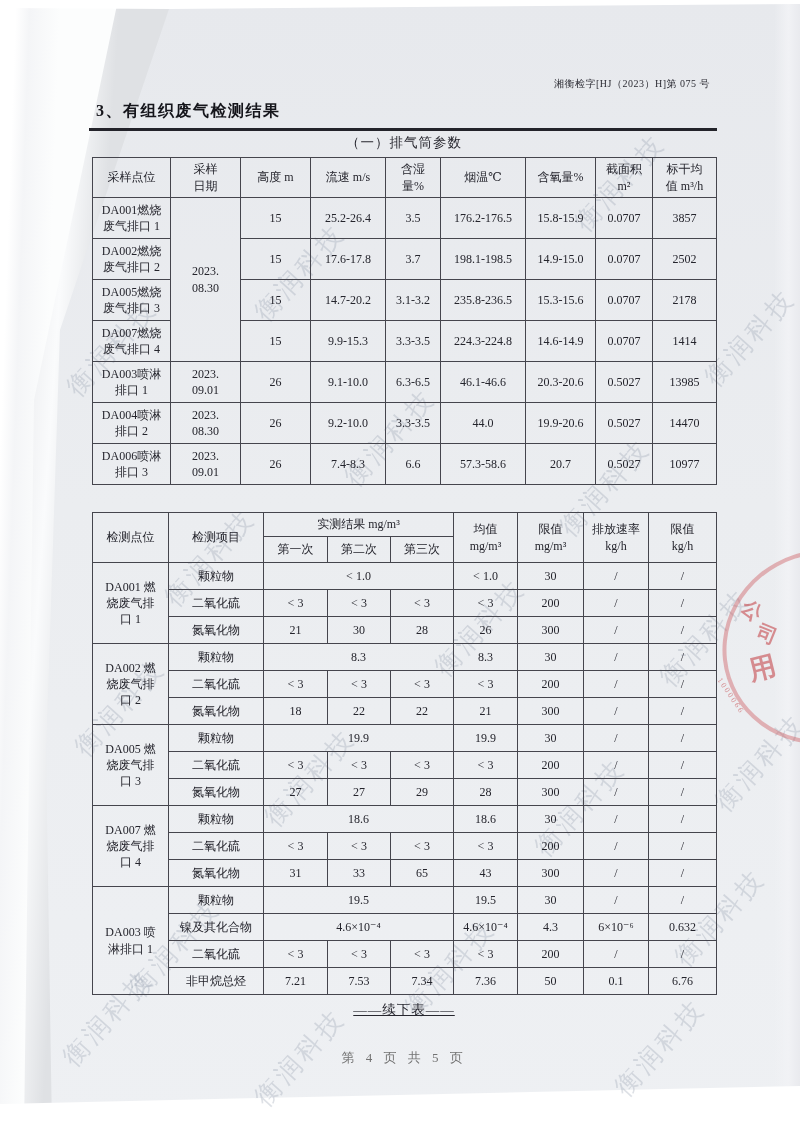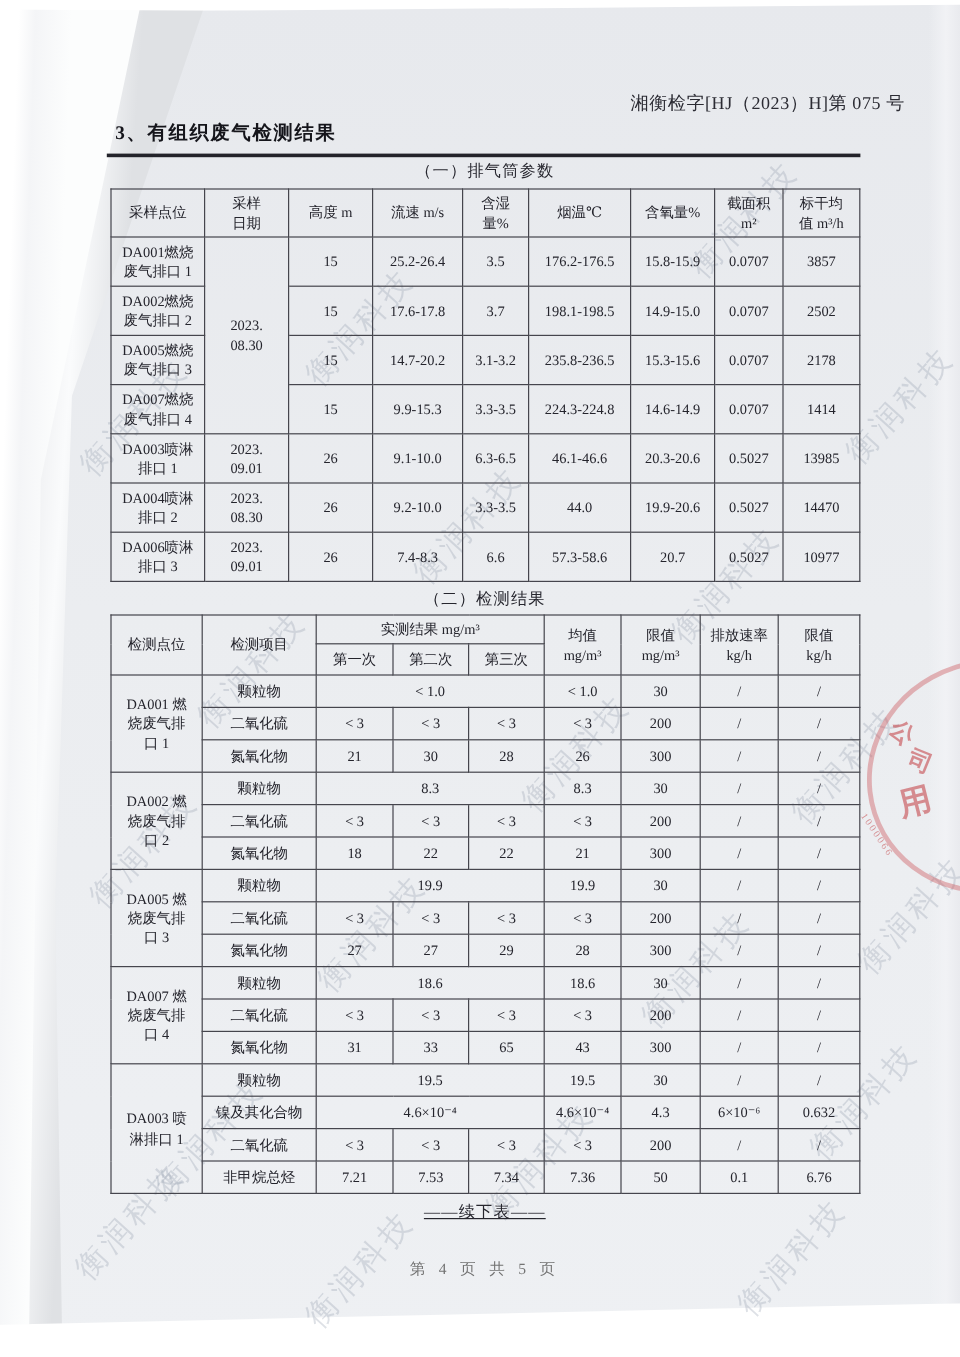--- a/index.html
+++ b/index.html
@@ -21,21 +21,21 @@
              clip-path:polygon(0 0,800px 0,800px 4px,170px 9px,0 8px);}
   
   .bottom-wedge{position:absolute;left:0;top:1078px;width:800px;height:53px;background:#ffffff;
                 clip-path:polygon(0 26px,260px 20px,800px 8px,800px 53px,0 53px);
                 filter:drop-shadow(0 -2px 2px rgba(90,95,105,.18));}
   
   .wm{position:absolute;font-size:26px;letter-spacing:4px;color:rgba(146,154,172,.30);
       transform:rotate(-48deg);white-space:nowrap;z-index:1;user-select:none;}
   
   .content{position:absolute;inset:0;z-index:2;}
-  .doc-number{position:absolute;left:0;top:77px;width:710px;text-align:right;font-size:15px;color:#2b2b33;letter-spacing:.5px;padding-left:44px;}
+  .doc-number{position:absolute;left:0;top:77px;width:710px;text-align:right;font-size:10px;color:#2b2b33;letter-spacing:.5px;}
   .title{position:absolute;left:96px;top:101px;font-size:16px;font-weight:bold;color:#15151b;letter-spacing:1.5px;}
   .rule{position:absolute;left:89px;top:128px;width:628px;height:3px;background:#23232a;}
   .cap{position:absolute;left:92px;width:624px;text-align:center;font-size:13.5px;color:#26262e;letter-spacing:1px;}
   .cap1{top:134px;} .cap2{top:490px;}
   table{position:absolute;left:92px;border-collapse:collapse;table-layout:fixed;width:624px;
         font-size:12px;color:#24242c;}
   .t1{top:157px;} .t2{top:512px;}
   th,td{border:1px solid #45454d;text-align:center;vertical-align:middle;
         font-weight:normal;padding:0 2px;white-space:pre-line;line-height:1.35;overflow:hidden;}
   .t1 thead tr{height:40px;} .t1 tbody tr{height:41px;}
@@ -202,21 +202,20 @@
             <td>7.4-8.3</td>
             <td>6.6</td>
             <td>57.3-58.6</td>
             <td>20.7</td>
             <td>0.5027</td>
             <td>10977</td>
           </tr>
         </tbody>
     </table>
 
-    <div class="cap cap2">（二）检测结果</div>
     <table class="t2">
       <colgroup>
         <col style="width:76px">
           <col style="width:95px">
           <col style="width:64px">
         <col style="width:63px">
           <col style="width:63px">
           <col style="width:64px">
         <col style="width:66px">
           <col style="width:65px">

